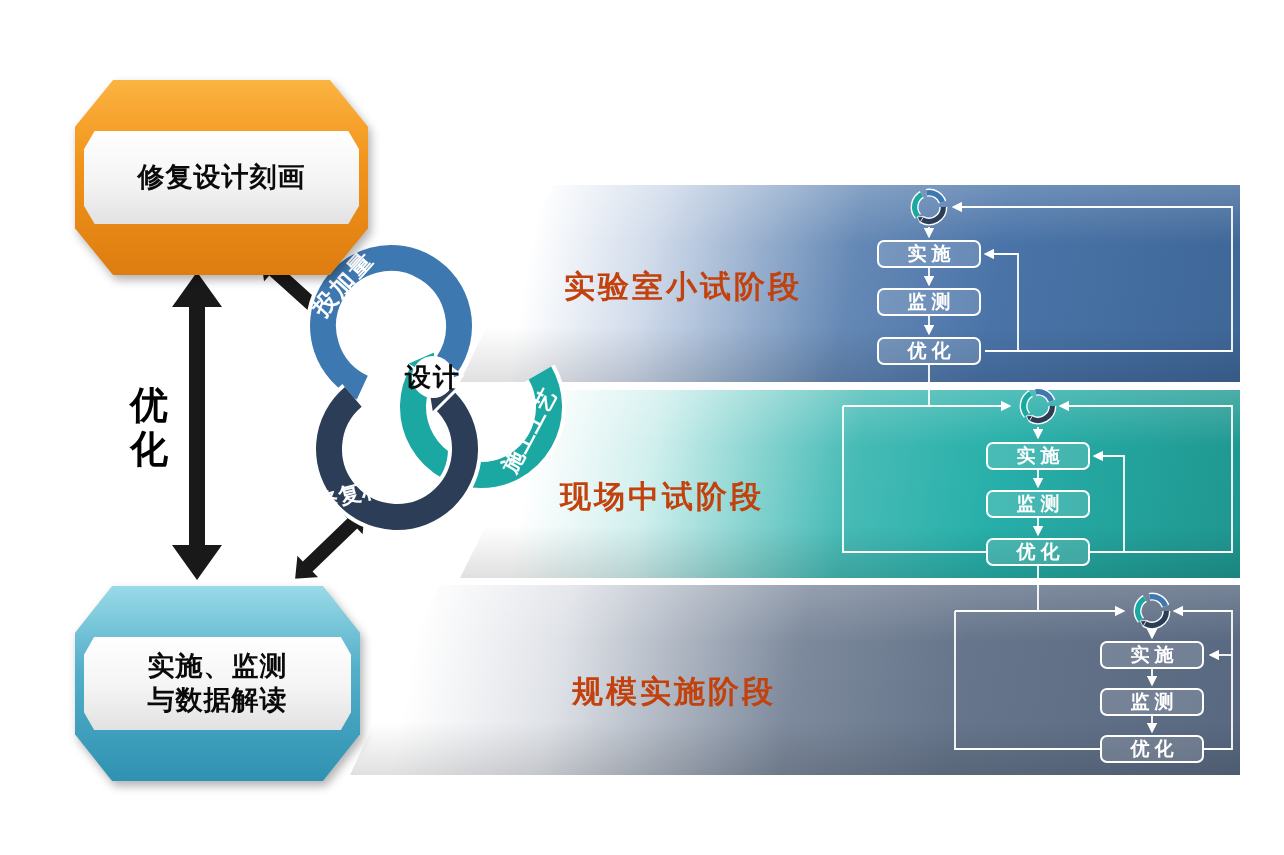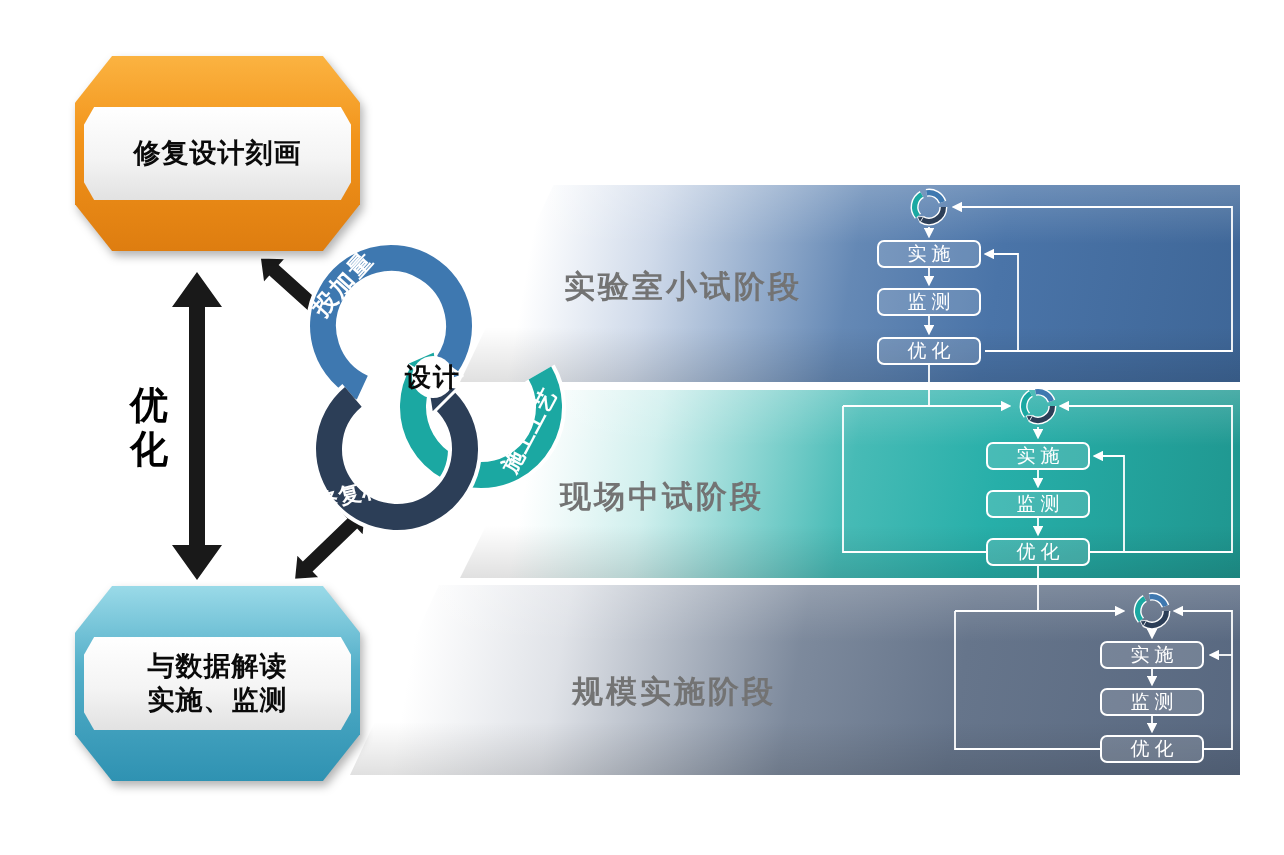--- a/index.html
+++ b/index.html
@@ -19,42 +19,42 @@
       linear-gradient(180deg, rgba(255,255,255,.20) 0%, rgba(255,255,255,0) 30%, rgba(0,0,0,0) 72%, rgba(0,0,0,.12) 100%),
       linear-gradient(100deg, rgba(39,175,169,0) 10%, rgba(120,210,205,.35) 25%, rgba(39,175,169,.85) 50%, #27AFA9 68%, #1F968F 100%);
   }
   .band3 { left:350px; top:585px; width:890px; height:190px;
     clip-path:polygon(10% 0,100% 0,100% 100%,0 100%);
     background:
       linear-gradient(180deg, rgba(255,255,255,.18) 0%, rgba(255,255,255,0) 30%, rgba(0,0,0,0) 72%, rgba(0,0,0,.12) 100%),
       linear-gradient(100deg, rgba(102,117,139,0) 8%, rgba(165,173,188,.35) 24%, rgba(102,117,139,.85) 50%, #66758B 68%, #586880 100%);
   }
 
-  .stage-title { position:absolute; font-weight:700; font-size:31px; color:#737373; letter-spacing:3px; white-space:nowrap; }
+  .stage-title { position:absolute; font-weight:700; font-size:31px; color:#c2410c; letter-spacing:3px; white-space:nowrap; }
   .t1 { left:564px; top:266px; }
   .t2 { left:560px; top:476px; }
   .t3 { left:572px; top:671px; }
 
   .step-box { position:absolute; width:104px; height:28px; box-sizing:border-box;
     border:2px solid #fff; border-radius:7px; background:rgba(255,255,255,.15);
     display:flex; align-items:center; justify-content:center;
-    color:#fff; font-size:19px; font-weight:400; letter-spacing:5px; text-indent:5px; }
+    color:#fff; font-size:19px; font-weight:700; letter-spacing:5px; text-indent:5px; }
 
   
   .hexbox { position:absolute; width:285px; height:195px; filter:drop-shadow(3px 5px 5px rgba(0,0,0,.30)); }
   .hex-outer { position:absolute; inset:0;
     clip-path:polygon(13% 0,87% 0,100% 24%,100% 76%,87% 100%,13% 100%,0 76%,0 24%); }
   .hex-orange { background:linear-gradient(180deg,#FBB341 0%, #F2941B 42%, #DE7D10 100%); }
   .hex-teal   { background:linear-gradient(180deg,#9ADAE8 0%, #54AFC9 42%, #2F92B2 100%); }
   .hex-inner { position:absolute; left:3%; right:3%; top:26%; bottom:26%;
     clip-path:polygon(4% 0,96% 0,100% 20%,100% 80%,96% 100%,4% 100%,0 80%,0 20%);
     background:linear-gradient(180deg,#ffffff 0%, #f4f4f4 55%, #e2e2e2 100%);
     display:flex; flex-direction:column; align-items:center; justify-content:center;
     color:#0a0a0a; font-weight:700; font-size:27px; line-height:1.25; letter-spacing:1px; text-align:center; }
-  .hex-top { left:75px; top:56px; }
+  .hex-top { left:75px; top:80px;padding-left:8px; }
   .hex-bottom { left:75px; top:586px; }
 
   .opt-label { position:absolute; left:126px; top:384px; width:46px;
     font-size:38px; font-weight:800; color:#000; line-height:1.15; text-align:center; word-break:break-all; }
 
   svg.overlay { position:absolute; left:0; top:0; width:1284px; height:855px; pointer-events:none; }
   .flow { stroke:#fff; stroke-width:1.8; fill:none; }
 </style>
 </head>
 <body>
@@ -145,22 +145,22 @@
   <div class="hexbox hex-top">
     <div class="hex-outer hex-orange"></div>
     <div class="hex-inner">
       <div>修复设计刻画</div>
     </div>
   </div>
 
   <div class="hexbox hex-bottom">
     <div class="hex-outer hex-teal"></div>
     <div class="hex-inner">
+      <div>实施、监测</div>
       <div>与数据解读</div>
-      <div>实施、监测</div>
     </div>
   </div>
 
   <div class="opt-label">优化</div>
 
   <div class="stage-title t1">实验室小试阶段</div>
   <div class="stage-title t2">现场中试阶段</div>
   <div class="stage-title t3">规模实施阶段</div>
 
   <div class="step-box" style="left:877px; top:240px;">实施</div>

